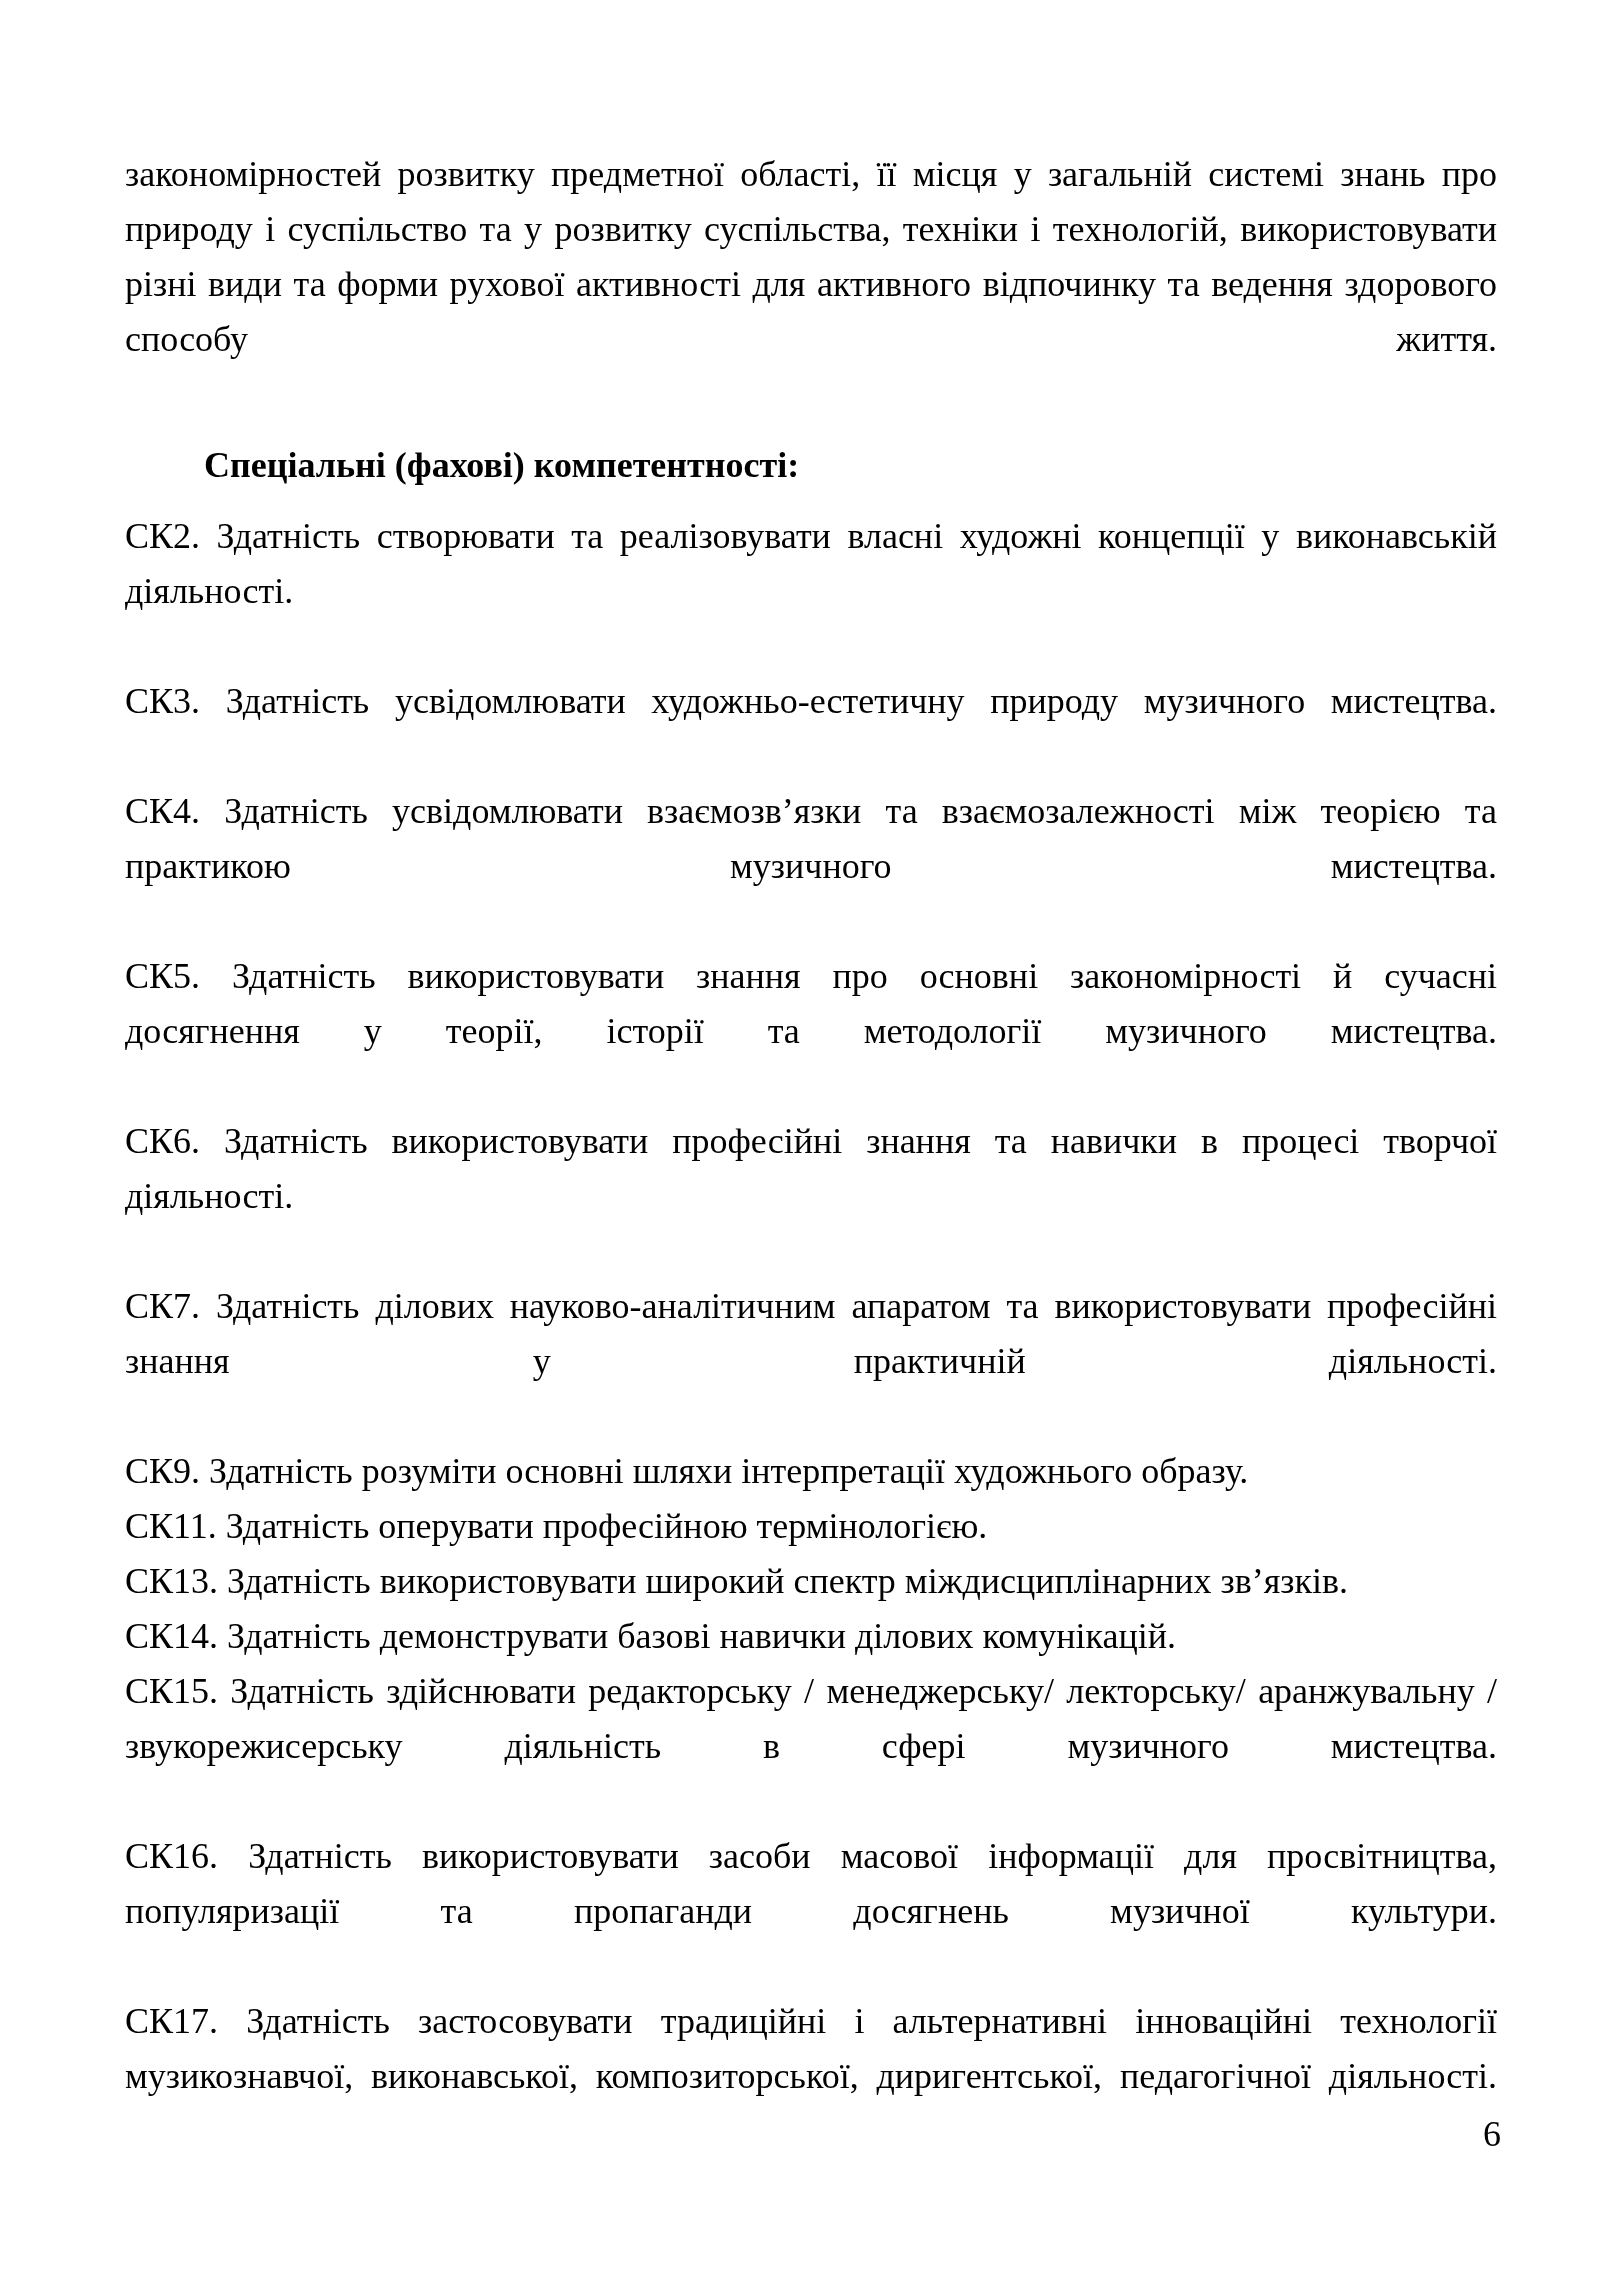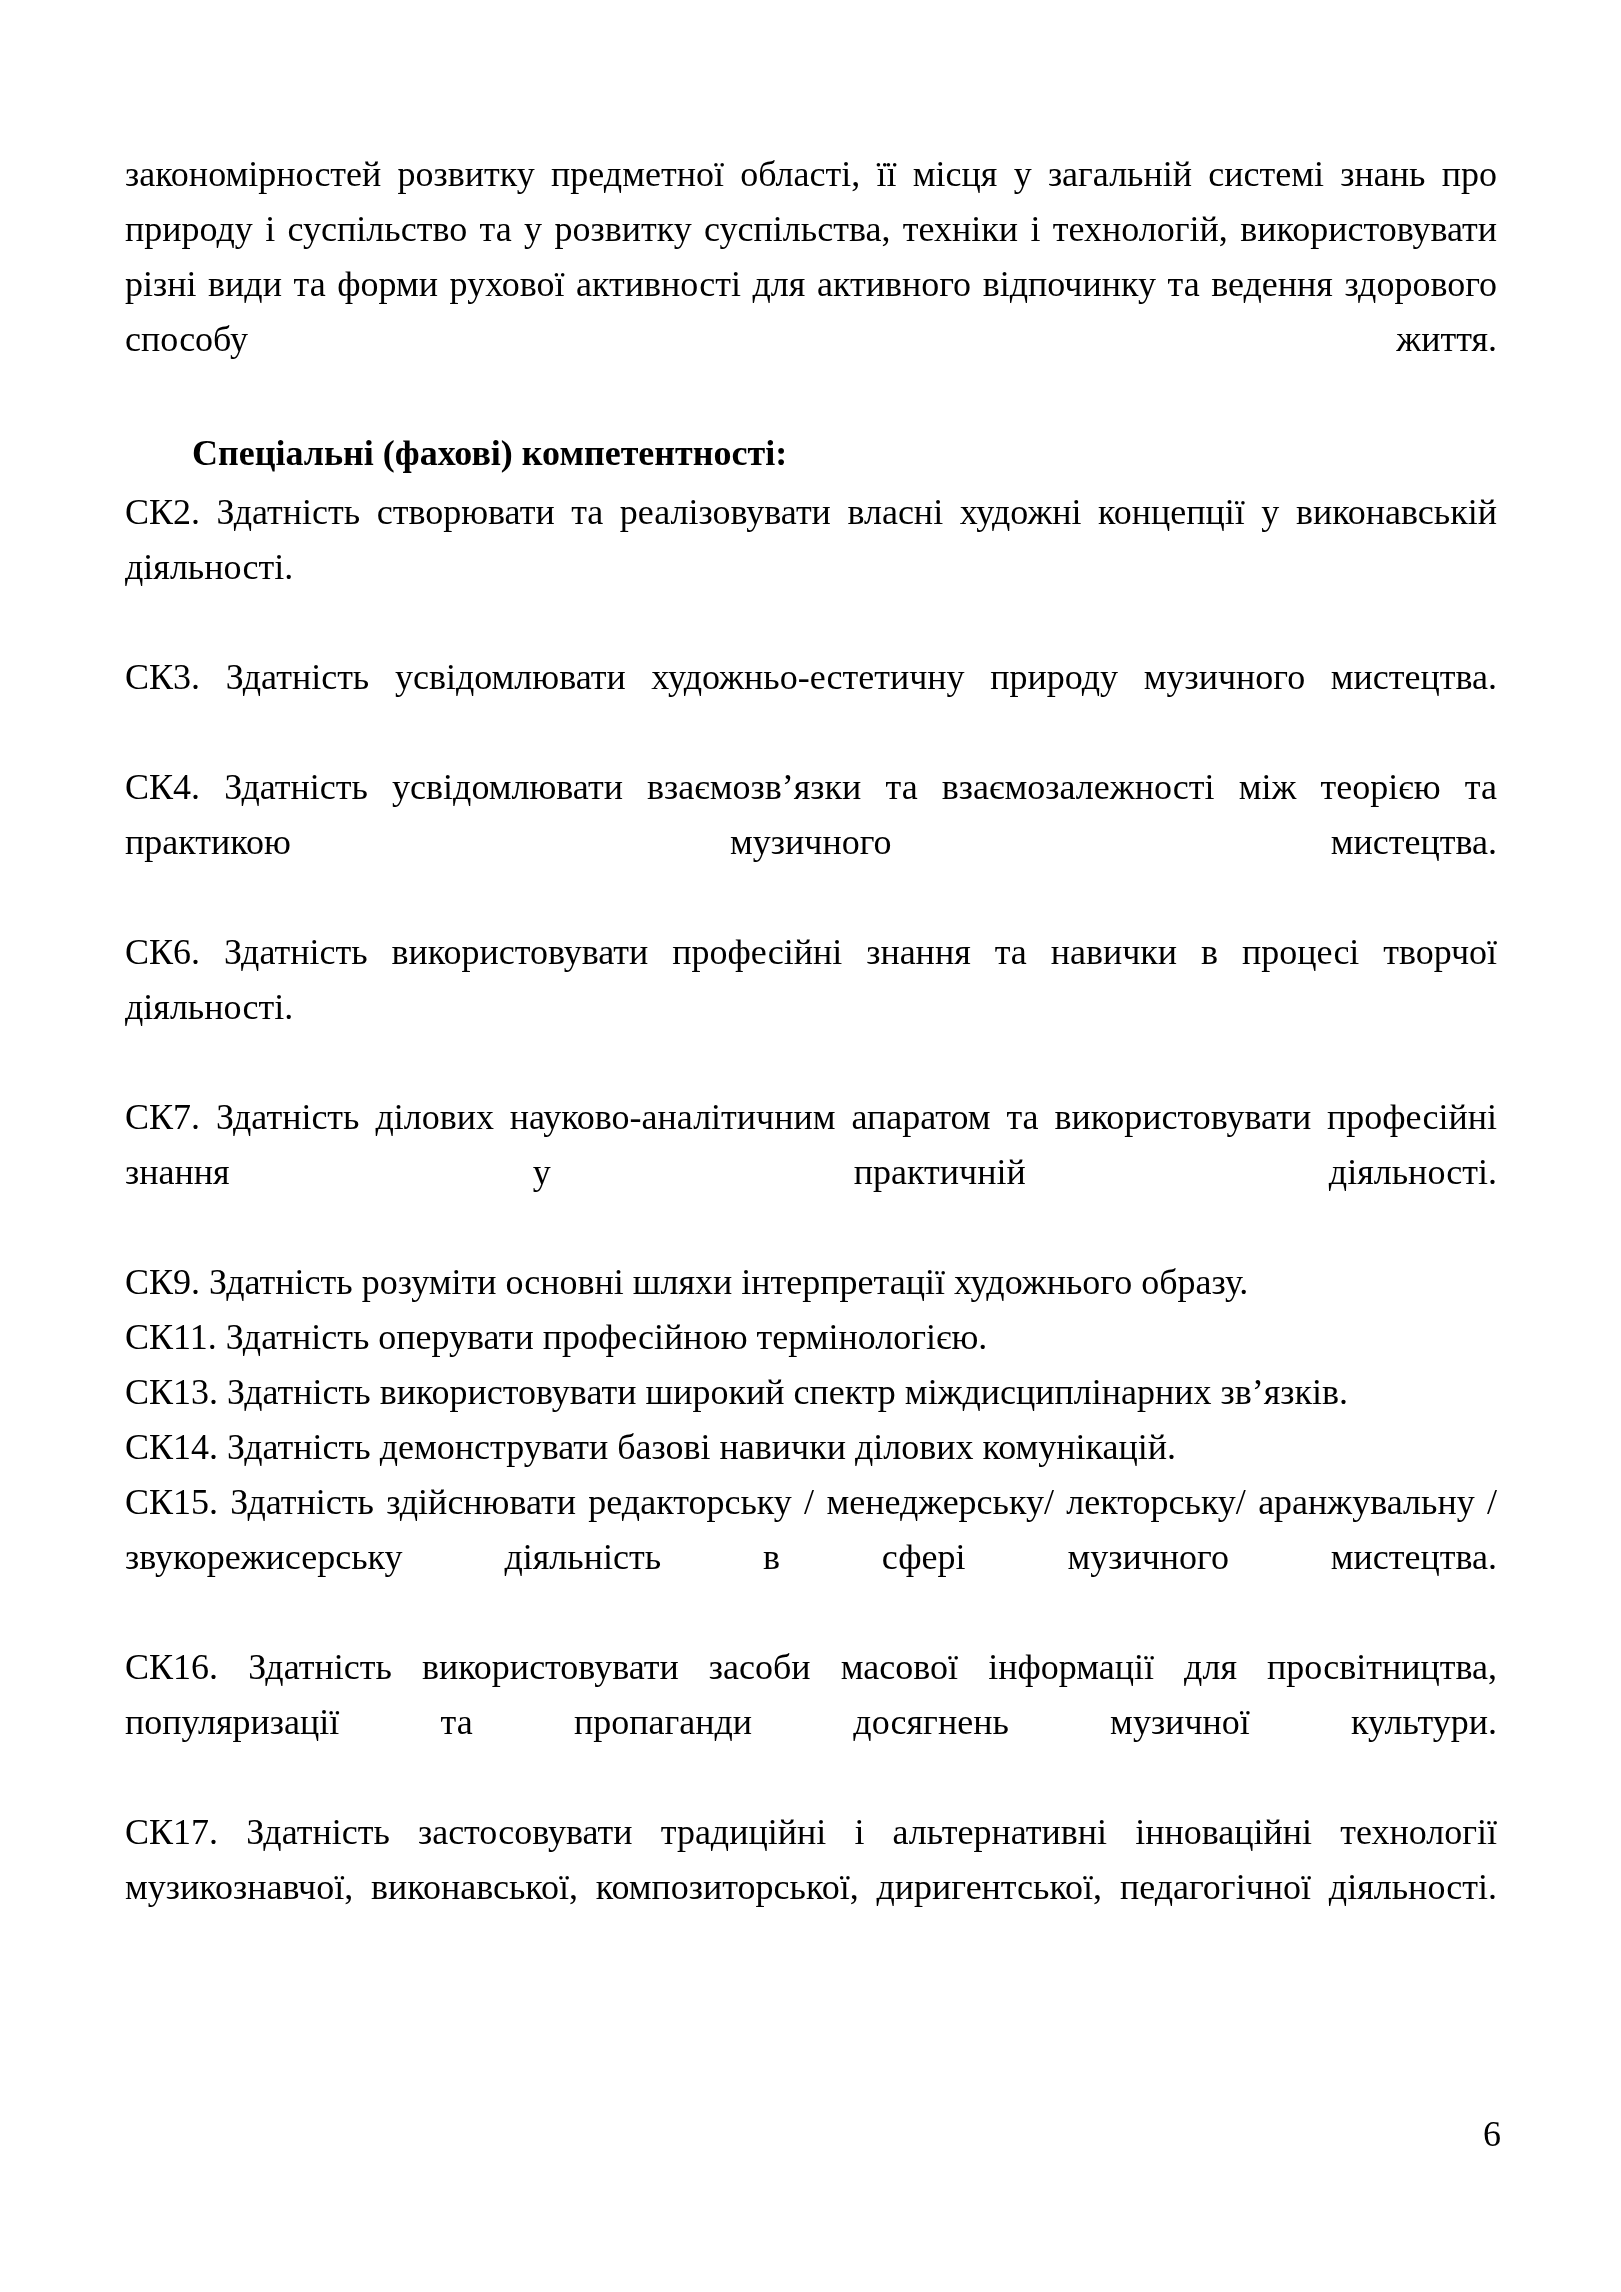--- a/index.html
+++ b/index.html
@@ -33,21 +33,21 @@
     text-align: justify;
     text-justify: inter-word;
     margin: 0;
     hyphens: none;
     -webkit-hyphens: none;
   }
   .heading {
     font-size: 36px;
     line-height: 55px;
     font-weight: bold;
-    margin: 4px;
+    margin: 16px;
     text-indent: 63px;
     text-align: left;
   }
   .pageno {
     position: absolute;
     right: 120px;
     top: 2114px;
     font-size: 36px;
     line-height: 41px;
     text-align: right;
@@ -68,20 +68,21 @@
 
     <p class="heading">Спеціальні (фахові) компетентності:</p>
 
 
     <p class="para force-justify"><span>СК2.</span> <span>Здатність створювати та реалізовувати власні художні концепції у виконавській діяльності.</span></p>
 
     <p class="para force-justify"><span>СК3.</span> <span>Здатність усвідомлювати художньо-естетичну природу музичного мистецтва.</span></p>
 
     <p class="para force-justify"><span>СК4.</span> <span>Здатність усвідомлювати взаємозв’язки та взаємозалежності між теорією та практикою музичного мистецтва.</span></p>
 
+    <p class="para force-justify"><span>СК5.</span> <span>Здатність використовувати знання про основні закономірності й сучасні досягнення у теорії, історії та методології музичного мистецтва.</span></p>
 
     <p class="para force-justify"><span>СК6.</span> <span>Здатність використовувати професійні знання та навички в процесі творчої діяльності.</span></p>
 
     <p class="para force-justify"><span>СК7.</span> <span>Здатність ділових науково-аналітичним апаратом та використовувати професійні знання у практичній діяльності.</span></p>
 
     <p class="para"><span>СК9.</span> <span>Здатність розуміти основні шляхи інтерпретації художнього образу.</span></p>
 
     <p class="para"><span>СК11.</span> <span>Здатність оперувати професійною термінологією.</span></p>
 
 

